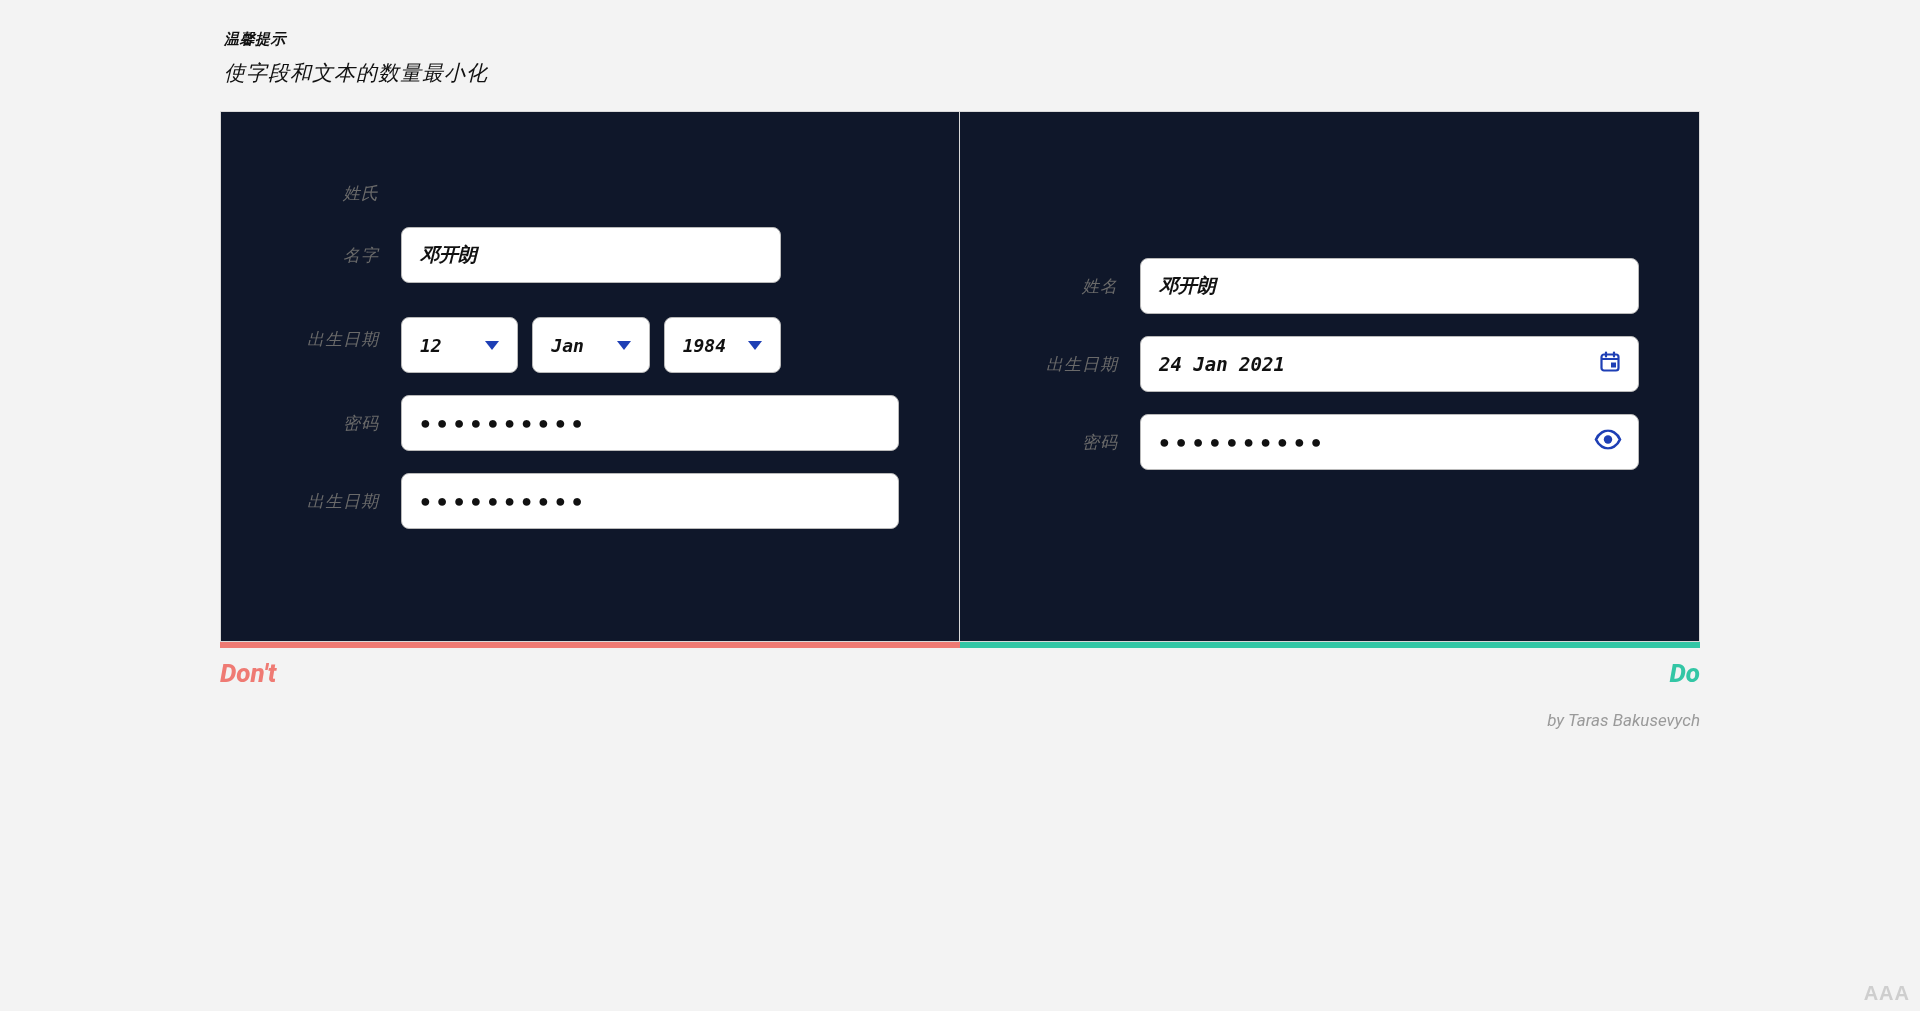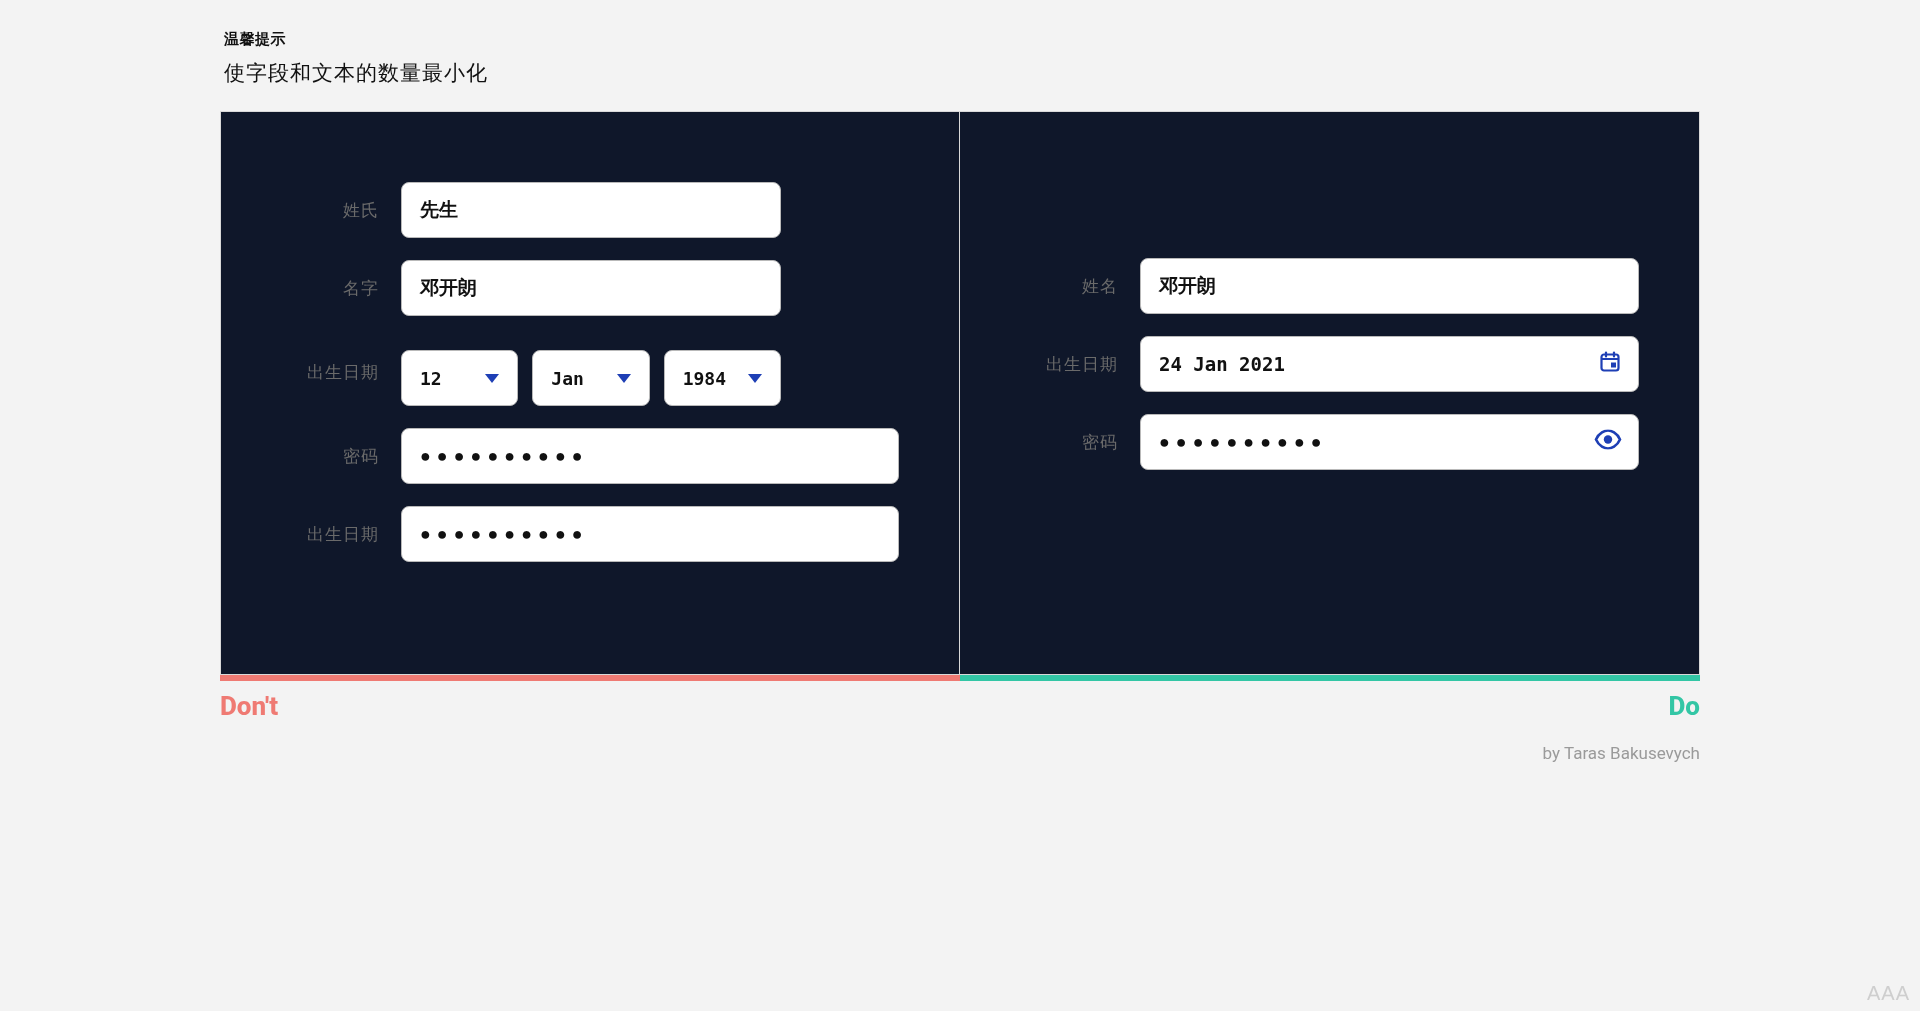--- a/index.html
+++ b/index.html
@@ -6,20 +6,21 @@
   html, body { width: 100%; height: 100%; }
   body {
     background: #f3f3f3;
     font-family: -apple-system, "Segoe UI", Roboto, "Helvetica Neue", Arial, "PingFang SC", "Microsoft YaHei", sans-serif;
     color: #111;
   }
   .page {
     width: 1520px;
     margin: 0 auto;
     padding: 30px 20px 20px 20px;
+    font-style: italic;
   }
   .header-tag {
     font-size: 15px;
     font-weight: 700;
     margin: 0 0 10px 4px;
     letter-spacing: 0.5px;
   }
   .header-title {
     font-size: 21px;
     font-weight: 400;
@@ -115,45 +116,40 @@
     text-align: right;
     color: #9a9a9a;
     font-size: 17px;
     margin-top: 22px;
   }
   .watermark {
     position: fixed;
     right: 10px;
     bottom: 6px;
     color: rgba(170,170,170,0.5);
-    font-weight: 400;
+    font-weight: 700;
     font-size: 20px;
     letter-spacing: 1px;
     font-family: Arial, sans-serif;
   }
 </style>
 </head>
 <body>
 
 <div class="page">
 
   <div class="header-tag">温馨提示</div>
   <div class="header-title">使字段和文本的数量最小化</div>
 
   <div class="panels">
 
     <div class="panel panel-left">
 
       <div class="form-row">
         <div class="row-label">姓氏</div>
-        <div class="field-area">
-          <div class="inp inp-short">
-            <span>先生</span>
-          </div>
-        </div>
       </div>
 
       <div class="form-row">
         <div class="row-label">名字</div>
         <div class="field-area">
           <div class="inp inp-short">
             <span>邓开朗</span>
           </div>
         </div>
       </div>

